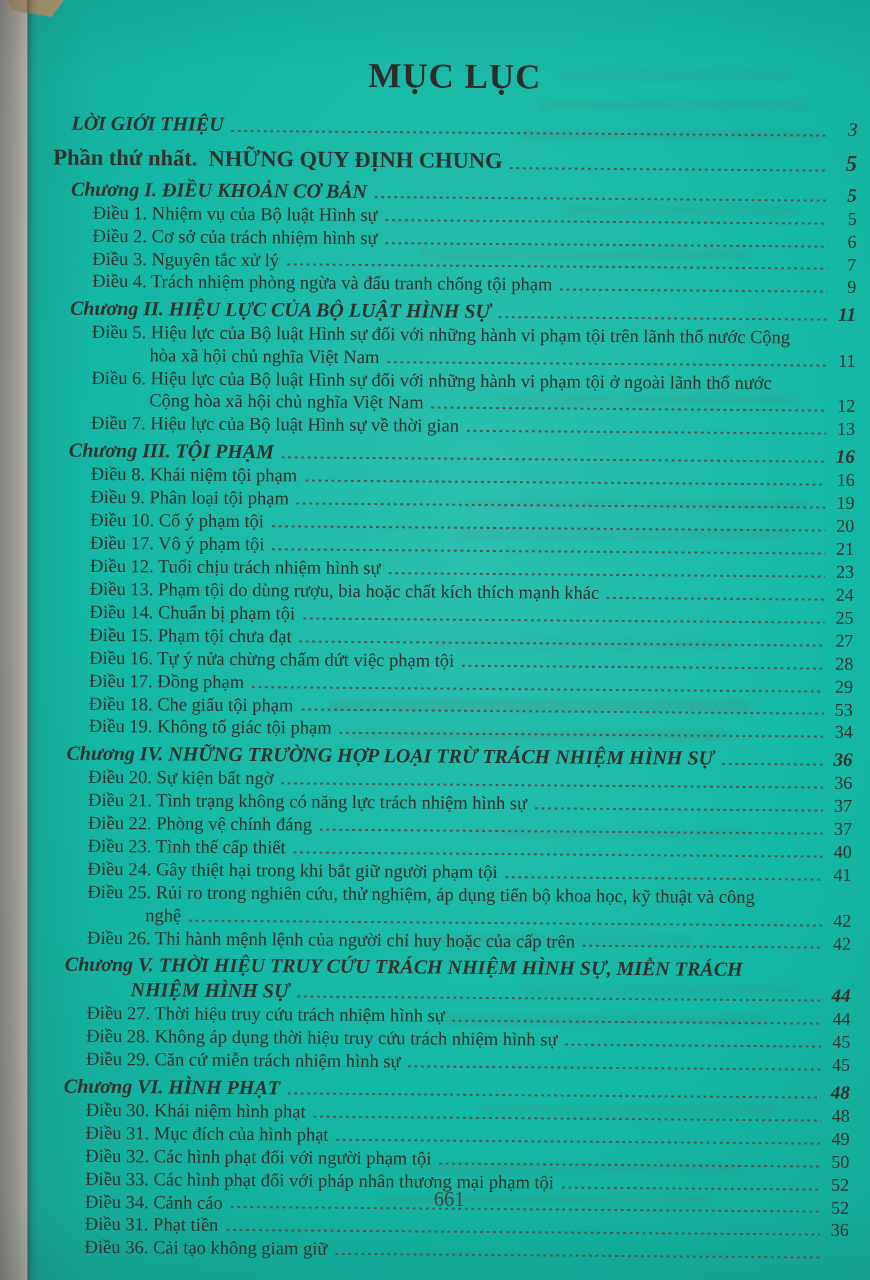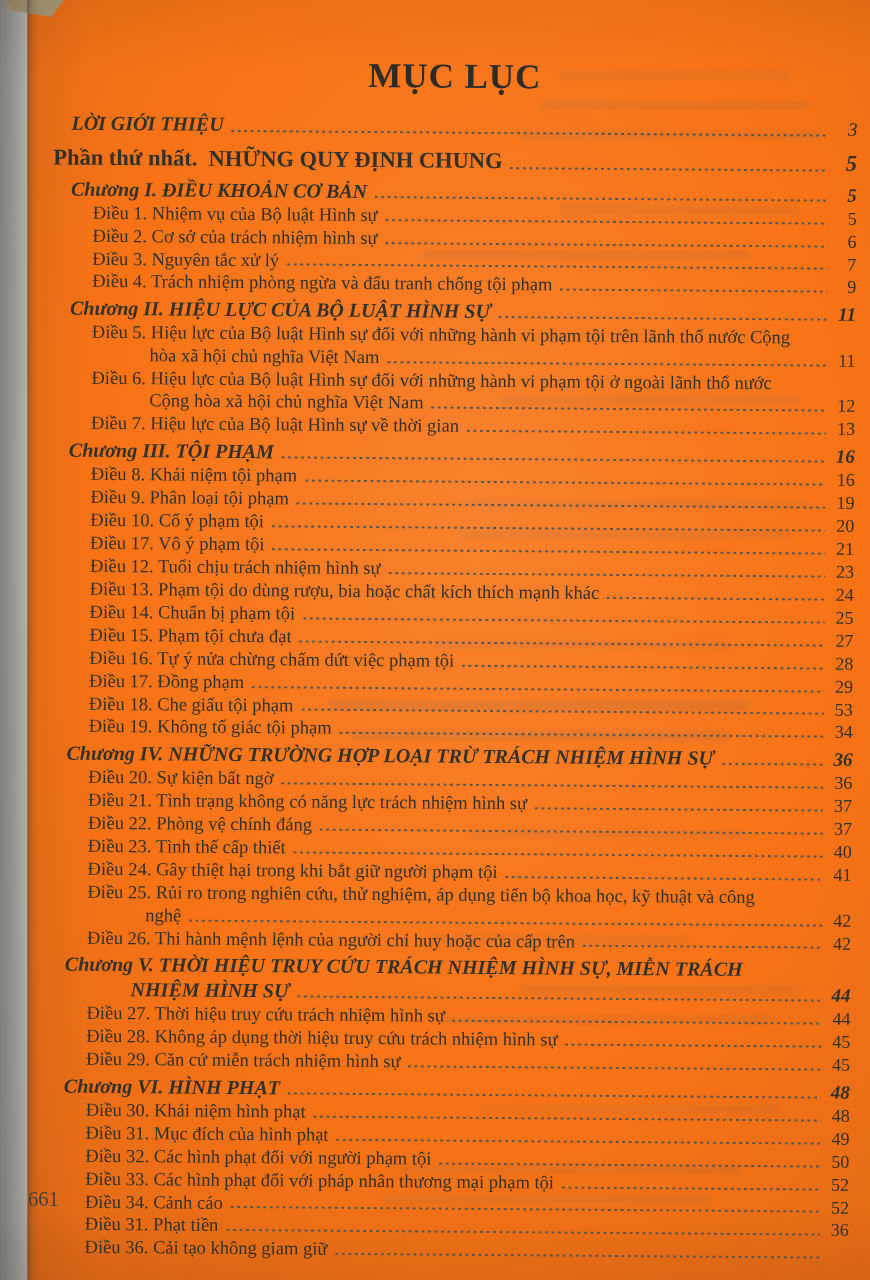--- a/index.html
+++ b/index.html
@@ -3,21 +3,21 @@
 <meta charset="utf-8">
 <style>
   html,body{margin:0;padding:0;}
   body{
     width:870px;height:1280px;overflow:hidden;position:relative;
     background:#8d8b86;
     font-family:"Liberation Serif","DejaVu Serif",serif;
   }
   .scan{
     position:absolute;inset:0;overflow:hidden;
-    background:#f97316;
+    background:#14b8a6;
   }
   
   .scan::before{
     content:"";position:absolute;inset:0;pointer-events:none;z-index:5;
     background:
       linear-gradient(to right, rgba(40,38,34,0.22) 0px, rgba(40,38,34,0.07) 30px, rgba(0,0,0,0) 90px),
       radial-gradient(ellipse at 55% 40%, rgba(255,255,255,0.10) 0%, rgba(0,0,0,0) 55%, rgba(35,33,30,0.12) 100%),
       linear-gradient(to bottom, rgba(0,0,0,0.05) 0%, rgba(0,0,0,0) 6%, rgba(0,0,0,0) 94%, rgba(0,0,0,0.07) 100%);
   }
   .adjacent-edge{
@@ -59,21 +59,21 @@
   .part .pagenum{font-style:italic;}
   .chapter{font-size:20px;font-weight:bold;font-style:italic;margin-left:30px;margin-top:3px;line-height:1.24;}
   .chapter .pagenum{font-size:19px;}
   .article{font-size:18.5px;margin-left:52px;line-height:1.22;}
   .article .pagenum{font-size:18px;}
   .wrap2 .line2{display:flex;align-items:baseline;}
   .article.wrap2 .line2 .label{margin-left:58px;}
   .chapter.wrap2 .line2 .label{margin-left:66px;}
   .footer{
     position:absolute;left:0;right:0;top:1188px;z-index:6;
-    text-align:left;font-size:20.5px;color:#45443f;
+    text-align:center;font-size:20.5px;color:#45443f;
     padding-left:28px;
   }
   
   .bleed{position:absolute;inset:0;z-index:4;pointer-events:none;filter:blur(2px);}
   .bleed i{position:absolute;display:block;border-radius:4px;background:rgba(104,102,94,0.10);}
 </style>
 </head>
 <body>
 
 <div class="scan">

